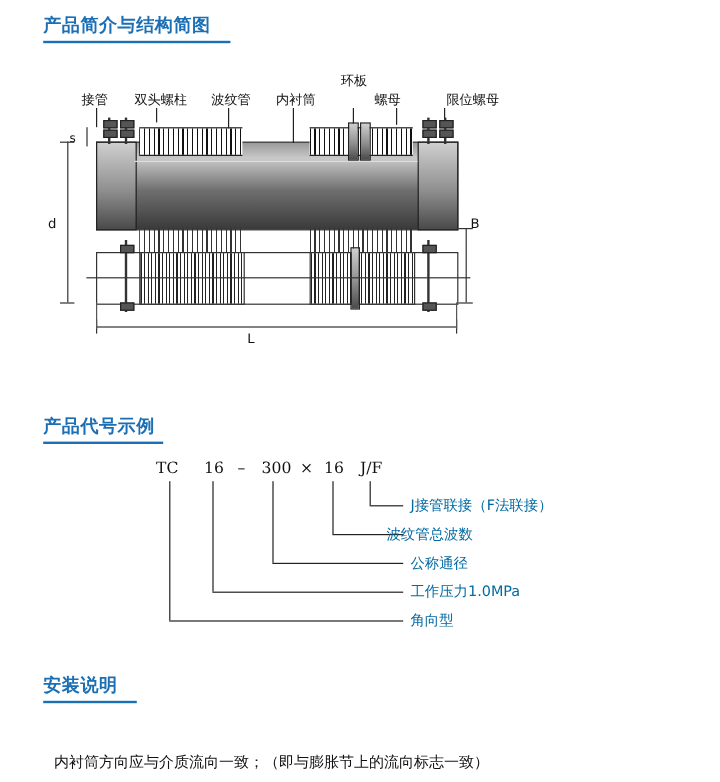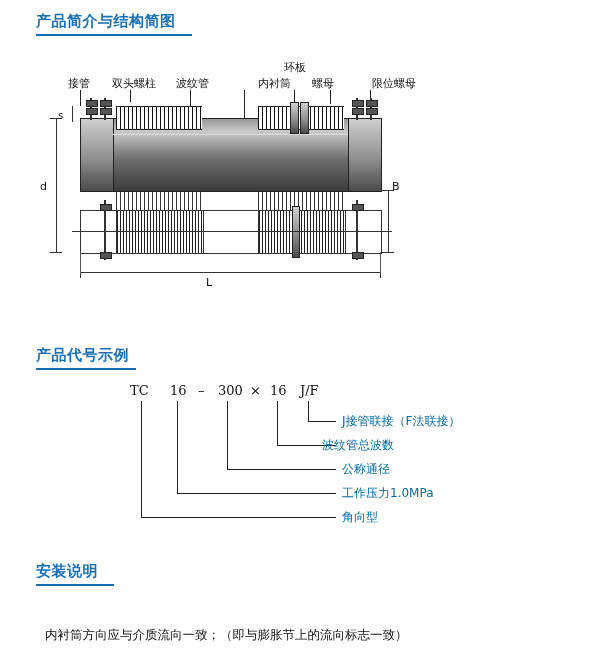--- a/index.html
+++ b/index.html
@@ -95,21 +95,21 @@
 <body>
 
 <div class="section-title" style="left:36px;top:12px;">产品简介与结构简图</div>
 <div class="title-underline" style="left:36px;top:34px;width:156px;"></div>
 
 <div id="figure1">
 
   <div class="lbl" style="left:68px;top:16px;">接管</div>
   <div class="lbl" style="left:112px;top:16px;">双头螺柱</div>
   <div class="lbl" style="left:176px;top:16px;">波纹管</div>
-  <div class="lbl" style="left:230px;top:16px;margin-left:28px;">内衬筒</div>
+  <div class="lbl" style="left:230px;top:16px;">内衬筒</div>
   <div class="lbl" style="left:284px;top:0;">环板</div>
   <div class="lbl" style="left:312px;top:16px;">螺母</div>
   <div class="lbl" style="left:350px;top:16px;padding-left:22px;">限位螺母</div>
 
   <div class="leader" style="left:80px;top:30px;height:16px;"></div>
   <div class="leader" style="left:130px;top:30px;height:12px;"></div>
   <div class="leader" style="left:190px;top:30px;height:28px;"></div>
   <div class="leader" style="left:244px;top:30px;height:42px;"></div>
   <div class="leader" style="left:294px;top:30px;height:14px;"></div>
   <div class="leader" style="left:330px;top:30px;height:14px;"></div>

